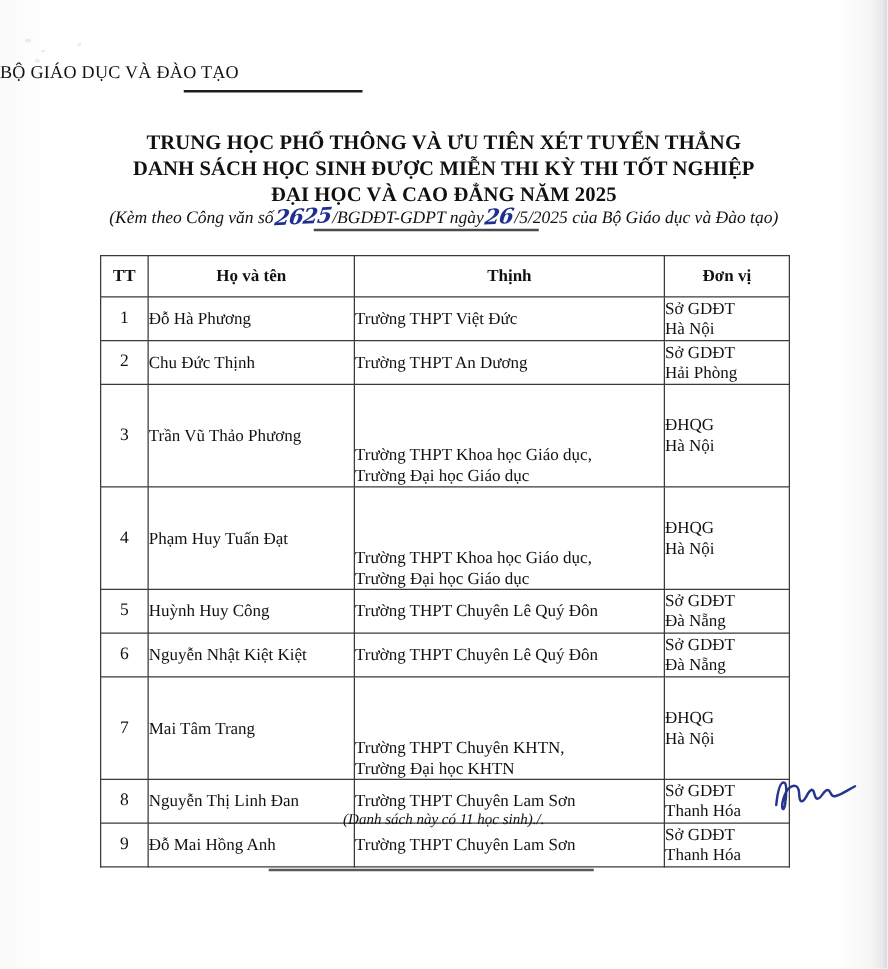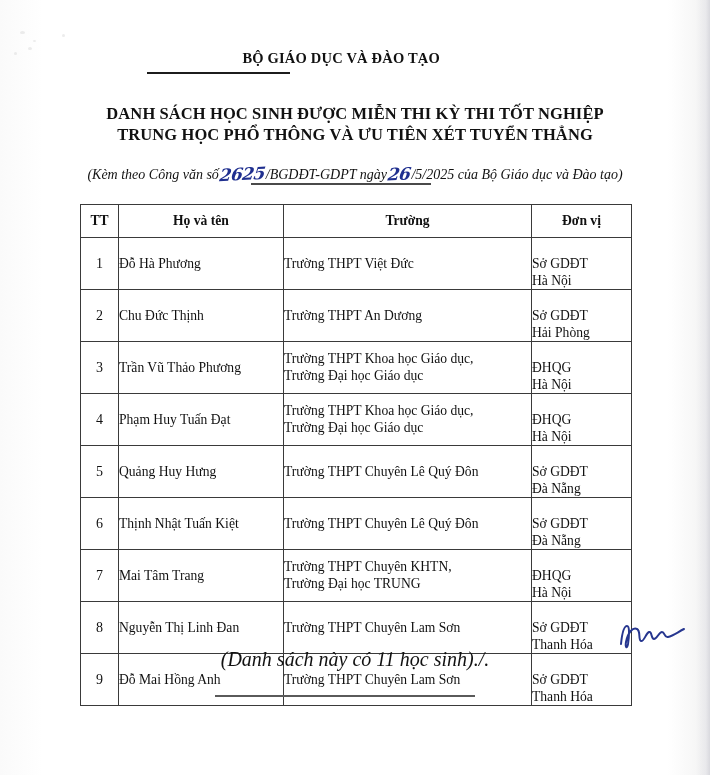--- a/index.html
+++ b/index.html
@@ -43,22 +43,22 @@
     position: absolute;
     right: 0; top: 0;
     width: 14px; height: 775px;
     background: linear-gradient(to right, rgba(255,255,255,0), #e9e9ec 70%, #d9d9de 100%);
   }
 
   .ministry {
     position: absolute;
     left: 0; top: 50px;
     width: 440px;
-    text-align: right;
-    font-weight: bold;
+    text-align: left;
+    font-weight: normal;
     font-size: 14.5px;
     letter-spacing: .2px;
   }
   .ministry-rule {
     position: absolute;
     left: 147px; top: 72px;
     width: 143px; height: 2px;
     background: #1c1c1c;
   }
 
@@ -129,30 +129,30 @@
 
   td.c-tt {
     text-align: center;
     font-size: 14px;
   }
   td.c-name { padding-left: 10px; }
   td.c-school { padding-left: 9px; }
   td.c-unit { padding-left: 7px; line-height: 17px; }
 
   table.list tbody tr { height: 35px; }
-  .school-2 { line-height: 16.5px; }
-  .unit-2 { line-height: 16.5px; margin-top: 18px; }
+  .school-2 { line-height: 16.5px; margin-top: 48px; }
+  .unit-2 { line-height: 16.5px; }
 
   .footnote {
     position: absolute;
     left: 0; top: 648px;
     width: 710px;
     text-align: center;
     font-style: italic;
-    font-size: 20px;
+    font-size: 12px;
   }
 
   .bottom-rule {
     position: absolute;
     left: 215px; top: 695px;
     width: 260px; height: 1.5px;
     background: #5a5a5a;
   }
 
   .signature {
@@ -173,39 +173,40 @@
   <div class="speckle sp1"></div>
   <div class="speckle sp2"></div>
   <div class="speckle sp3"></div>
   <div class="speckle sp4"></div>
   <div class="speckle sp5"></div>
 
   <div class="ministry">BỘ GIÁO DỤC VÀ ĐÀO TẠO</div>
   <div class="ministry-rule"></div>
 
   <div class="title-block">
+    <div class="title-line">TRUNG HỌC PHỔ THÔNG VÀ ƯU TIÊN XÉT TUYỂN THẲNG</div>
     <div class="title-line">DANH SÁCH HỌC SINH ĐƯỢC MIỄN THI KỲ THI TỐT NGHIỆP</div>
-    <div class="title-line">TRUNG HỌC PHỔ THÔNG VÀ ƯU TIÊN XÉT TUYỂN THẲNG</div>
+    <div class="title-line">ĐẠI HỌC VÀ CAO ĐẲNG NĂM 2025</div>
   </div>
 
   <div class="subtitle"><span>(Kèm theo Công văn số</span><span class="hand">2625</span><span>/BGDĐT-GDPT  ngày</span><span class="hand">26</span><span>/5/2025 của Bộ Giáo dục và Đào tạo)</span></div>
   <div class="subtitle-rule"></div>
 
   <table class="list">
     <colgroup>
       <col class="col-tt">
         <col class="col-name">
         <col class="col-school">
         <col class="col-unit">
     </colgroup>
     <thead>
       <tr>
         <th>TT</th>
         <th>Họ và tên</th>
-        <th>Trường</th>
+        <th>Thịnh</th>
         <th>Đơn vị</th>
       </tr>
     </thead>
     <tbody>
         <tr>
           <td class="c-tt">1</td>
           <td class="c-name">Đỗ Hà Phương</td>
           <td class="c-school">
             <div>
               <div>Trường THPT Việt Đức</div>
@@ -260,55 +261,55 @@
           </td>
           <td class="c-unit">
             <div class="unit-2">
               <div>ĐHQG</div>
               <div>Hà Nội</div>
             </div>
           </td>
         </tr>
         <tr>
           <td class="c-tt">5</td>
-          <td class="c-name">Quảng Huy Hưng</td>
+          <td class="c-name">Huỳnh Huy Công</td>
           <td class="c-school">
             <div>
               <div>Trường THPT Chuyên Lê Quý Đôn</div>
             </div>
           </td>
           <td class="c-unit">
             <div class="unit-2">
               <div>Sở GDĐT</div>
               <div>Đà Nẵng</div>
             </div>
           </td>
         </tr>
         <tr>
           <td class="c-tt">6</td>
-          <td class="c-name">Thịnh Nhật Tuấn Kiệt</td>
+          <td class="c-name">Nguyễn Nhật Kiệt Kiệt</td>
           <td class="c-school">
             <div>
               <div>Trường THPT Chuyên Lê Quý Đôn</div>
             </div>
           </td>
           <td class="c-unit">
             <div class="unit-2">
               <div>Sở GDĐT</div>
               <div>Đà Nẵng</div>
             </div>
           </td>
         </tr>
         <tr>
           <td class="c-tt">7</td>
           <td class="c-name">Mai Tâm Trang</td>
           <td class="c-school">
             <div class="school-2">
               <div>Trường THPT Chuyên KHTN,</div>
-              <div>Trường Đại học TRUNG</div>
+              <div>Trường Đại học KHTN</div>
             </div>
           </td>
           <td class="c-unit">
             <div class="unit-2">
               <div>ĐHQG</div>
               <div>Hà Nội</div>
             </div>
           </td>
         </tr>
         <tr>

